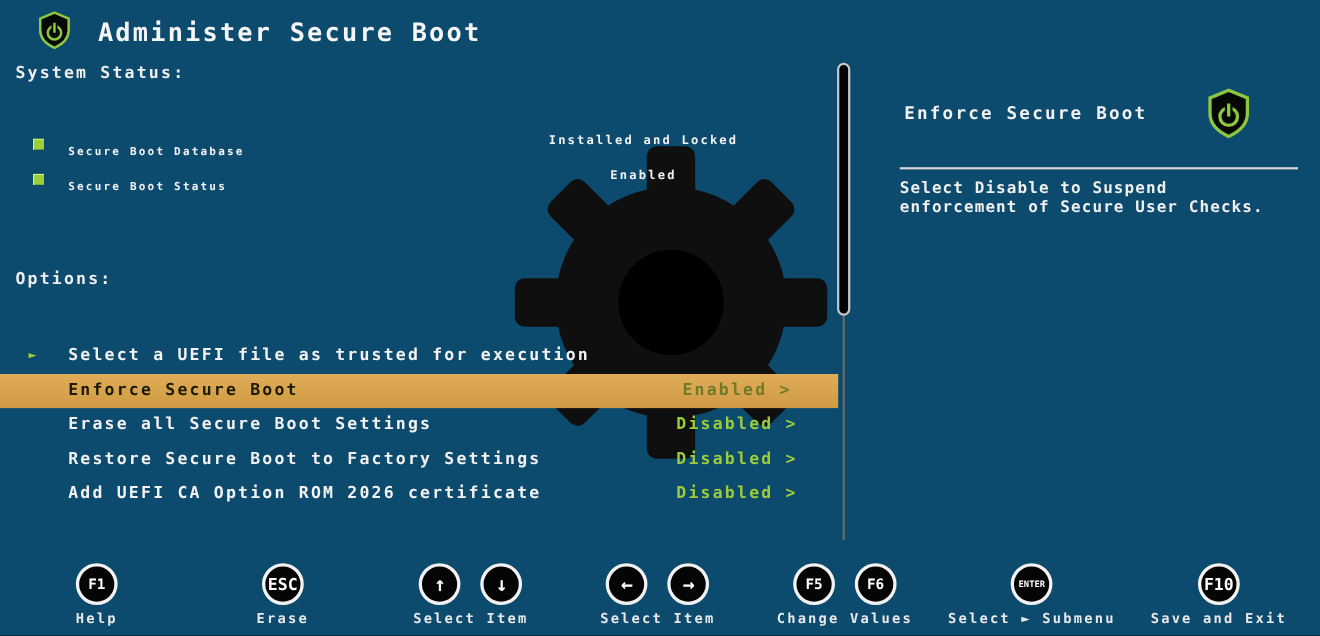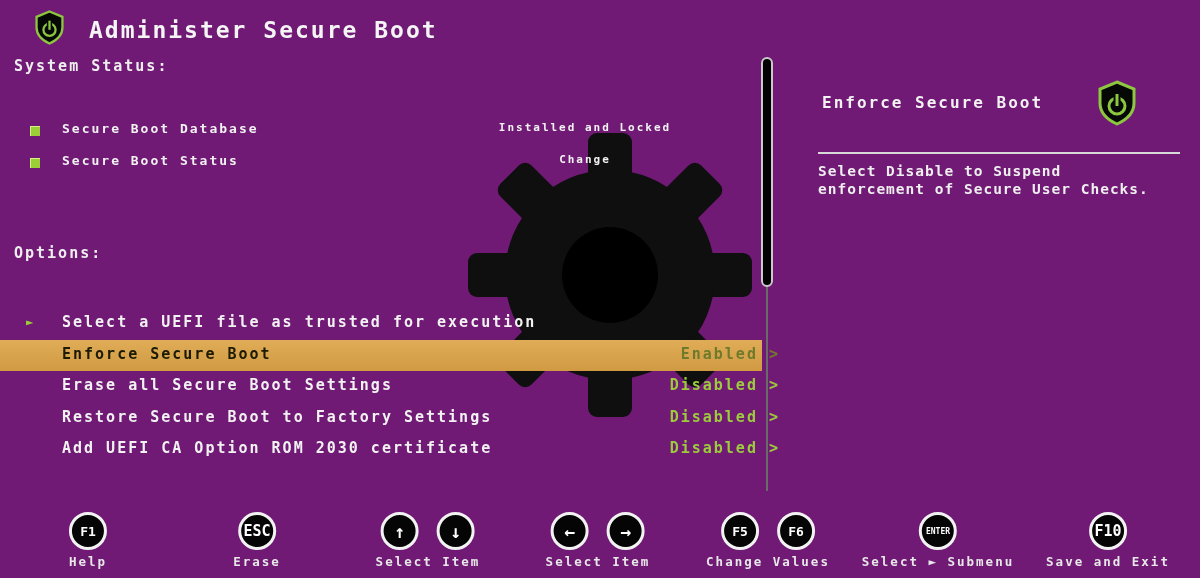--- a/index.html
+++ b/index.html
@@ -1,46 +1,46 @@
 <!DOCTYPE html>
 <html><head>
 <meta charset="utf-8">
 <style>
   * { margin:0; padding:0; box-sizing:border-box; }
   html,body { background:#000; }
   .screen {
-    position:relative; width:1200px; height:578px; background:#701a75;
+    position:relative; width:1200px; height:578px; background:#0c4a6e;
     color:#f2f2f2; overflow:hidden;
     font-family:"DejaVu Sans Mono","Liberation Mono",monospace;
   }
 
   
   .page-header { position:absolute; top:10px; left:34px; display:flex; align-items:center; gap:24px; z-index:5; }
   .page-title { font-size:23px; font-weight:bold; letter-spacing:2px; color:#f5f5f5; }
 
   
   .gear-watermark { position:absolute; left:460px; top:125px; z-index:0; }
 
   
   .main-panel { position:absolute; left:0; top:0; width:762px; height:500px; z-index:2;padding-left:28px; }
   .section-label { position:absolute; left:14px; font-size:15px; font-weight:bold; letter-spacing:2px; color:#eee; }
   .lbl-status { top:57px; }
   .lbl-options { top:244px; }
 
   .status-rows { position:absolute; left:0; top:121px; width:762px; }
   .status-row { position:relative; height:31.5px; }
   .bullet { position:absolute; left:30px; top:5px; width:10px; height:10px; background:#9bcf35; box-shadow:inset 1px 1px 0 #d6ef8e; }
-  .status-name { position:absolute; left:62px; top:0; font-size:13px; font-weight:bold; letter-spacing:2px; white-space:nowrap; }
+  .status-name { position:absolute; left:62px; top:12px; font-size:10px; font-weight:bold; letter-spacing:2px; white-space:nowrap; }
   .status-value { position:absolute; left:440px; top:0; width:290px; text-align:center; font-size:11px; font-weight:bold; letter-spacing:2px; white-space:nowrap; }
 
   .option-rows { position:absolute; left:0; top:308px; width:762px; }
   .option-row { position:relative; height:31.5px; font-size:15px; font-weight:bold; letter-spacing:2px; }
   .opt-marker { position:absolute; left:26px; top:7px; font-size:12px; color:#9bcf35; }
   .option-label { position:absolute; left:62px; top:5px; white-space:nowrap;text-align:center; }
-  .option-value { position:absolute; left:560px; top:5px; width:220px; text-align:right; color:#9ccc3c; white-space:nowrap; }
+  .option-value { position:absolute; left:560px; top:5px; width:220px; text-align:center; color:#9ccc3c; white-space:nowrap; }
   .option-row.highlight { background:linear-gradient(#e0ac57,#cf9a42); }
   .option-row.highlight .option-label { color:#1c1a00; }
   .option-row.highlight .option-value { color:#6f7a2b; }
 
   
   .scrollbar { position:absolute; left:761px; top:57px; width:12px; height:434px; z-index:3; }
   .scroll-track { position:absolute; left:5px; top:0; width:2px; height:100%; background:#6a6a6a; }
   .scroll-thumb { position:absolute; left:0; top:0; width:12px; height:230px; border:2px solid #c9c9c9; border-radius:6px; background:#000; }
 
   
@@ -102,21 +102,21 @@
 
     <div class="status-rows">
       <div class="status-row">
         <span class="bullet"></span>
         <span class="status-name">Secure Boot Database</span>
         <span class="status-value">Installed and Locked</span>
       </div>
       <div class="status-row">
         <span class="bullet"></span>
         <span class="status-name">Secure Boot Status</span>
-        <span class="status-value">Change</span>
+        <span class="status-value">Enabled</span>
       </div>
     </div>
 
     <div class="section-label lbl-options">Options:</div>
 
     <div class="option-rows">
       <div class="option-row">
         <span class="opt-marker">►</span>
         <span class="option-label">Select a UEFI file as trusted for execution</span>
       </div>
@@ -126,21 +126,21 @@
       </div>
       <div class="option-row">
         <span class="option-label">Erase all Secure Boot Settings</span>
         <span class="option-value">Disabled &gt;</span>
       </div>
       <div class="option-row">
         <span class="option-label">Restore Secure Boot to Factory Settings</span>
         <span class="option-value">Disabled &gt;</span>
       </div>
       <div class="option-row">
-        <span class="option-label">Add UEFI CA Option ROM 2030 certificate</span>
+        <span class="option-label">Add UEFI CA Option ROM 2026 certificate</span>
         <span class="option-value">Disabled &gt;</span>
       </div>
     </div>
   </main>
 
   <div class="scrollbar">
     <div class="scroll-track"></div>
     <div class="scroll-thumb"></div>
   </div>
 

